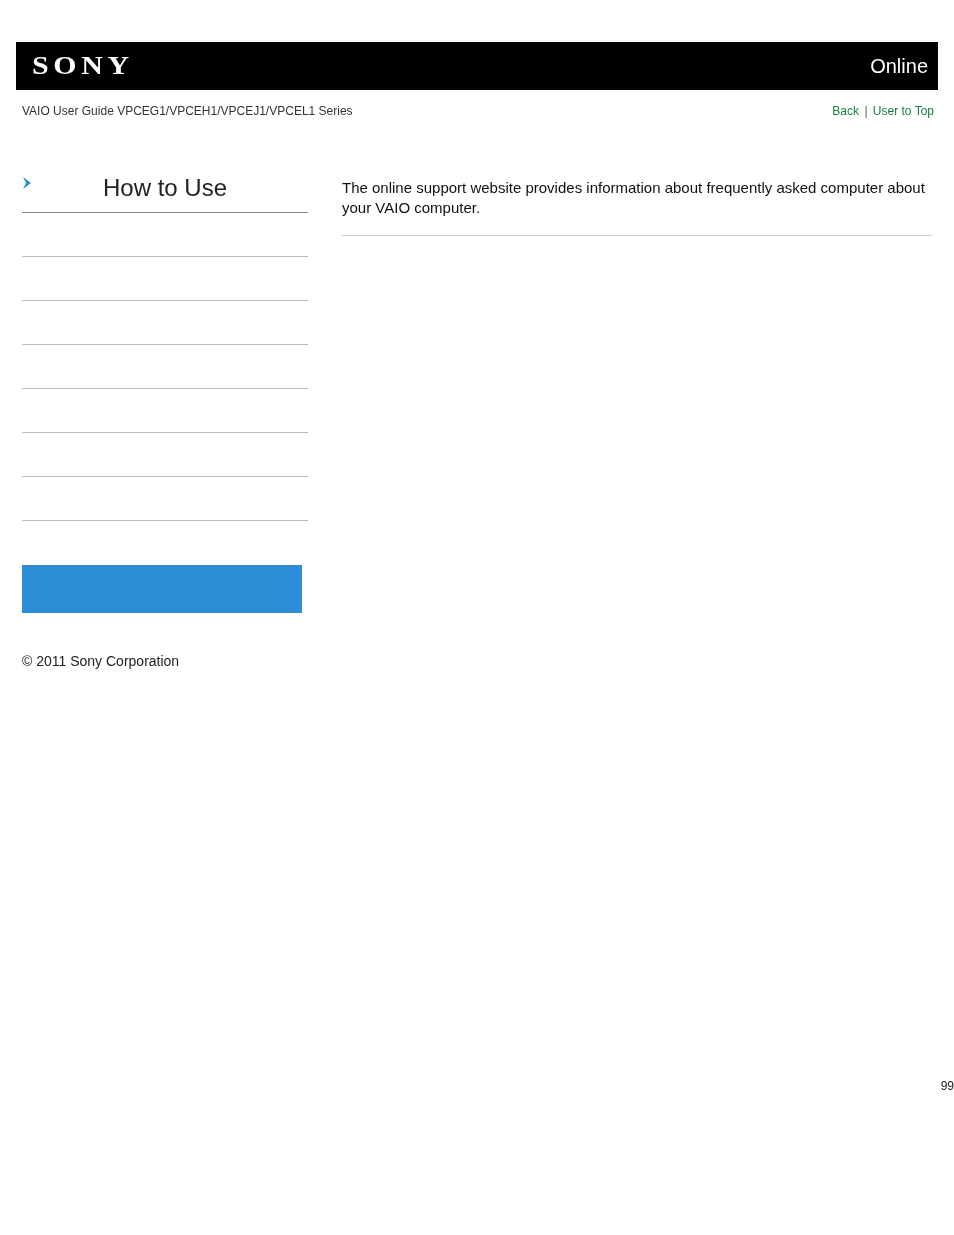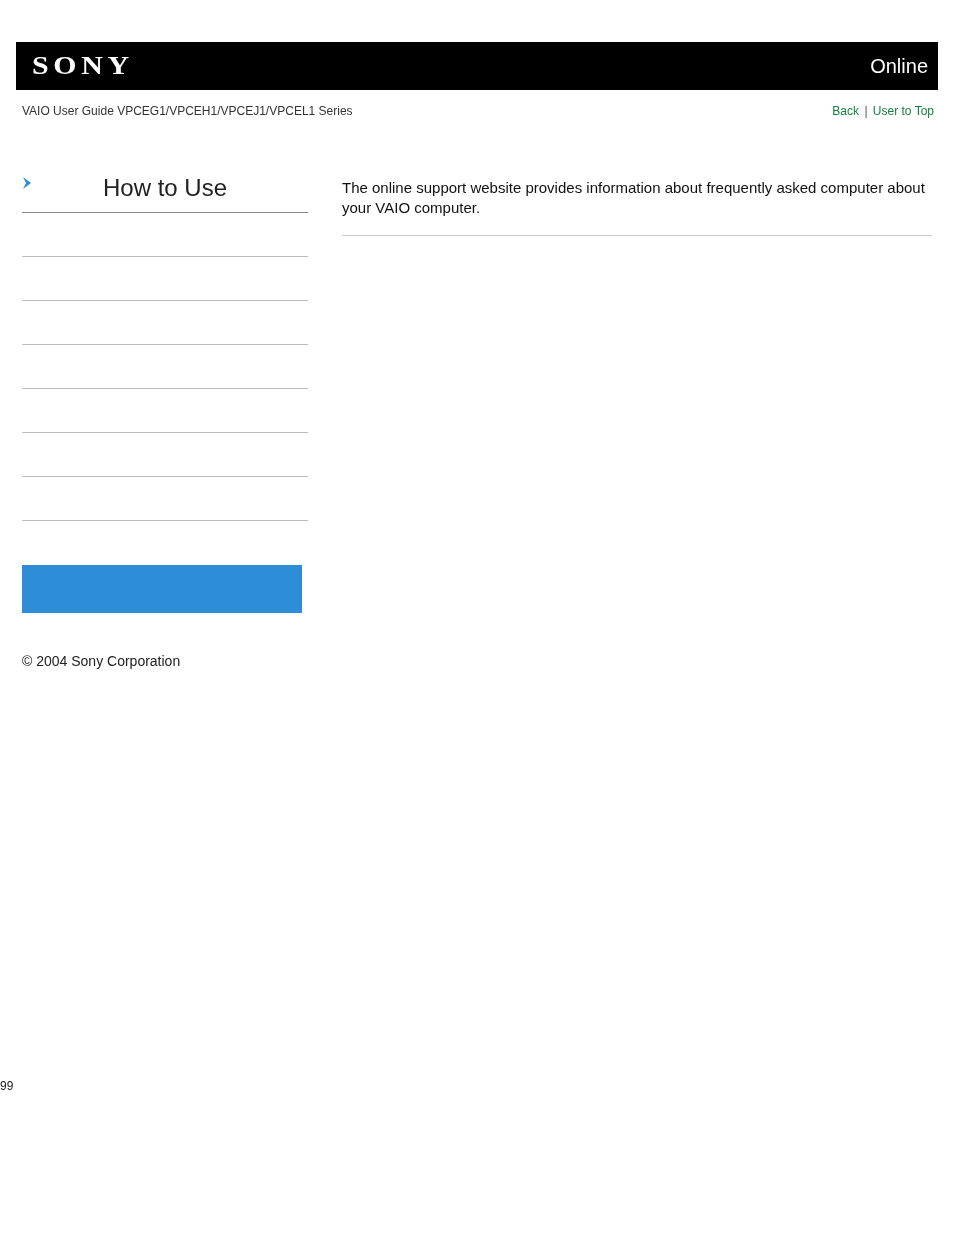--- a/index.html
+++ b/index.html
@@ -122,21 +122,21 @@
     color: #111;
     padding-bottom: 16px;
     border-bottom: 1px solid #ccc;
   }
   .footer {
     padding: 40px 6px 0 6px;
     font-size: 14px;
     color: #222;
   }
   .page-number {
-    text-align: left;
+    text-align: right;
     font-size: 12px;
     color: #222;
     margin-top: 410px;
     padding-bottom: 30px;
   }
 </style>
 </head>
 <body>
 
 <div class="page-wrap">
@@ -183,18 +183,18 @@
       <div class="highlight-block"></div>
     </aside>
 
     <main class="main">
       <p class="main-body">The online support website provides information about frequently asked computer about your VAIO computer.</p>
     </main>
 
   </div>
 
   <div class="footer">
-    <span>© 2004 Sony Corporation</span>
+    <span>© 2011 Sony Corporation</span>
   </div>
 
 </div>
 
 <div class="page-number">99</div>
 
 </body></html>

